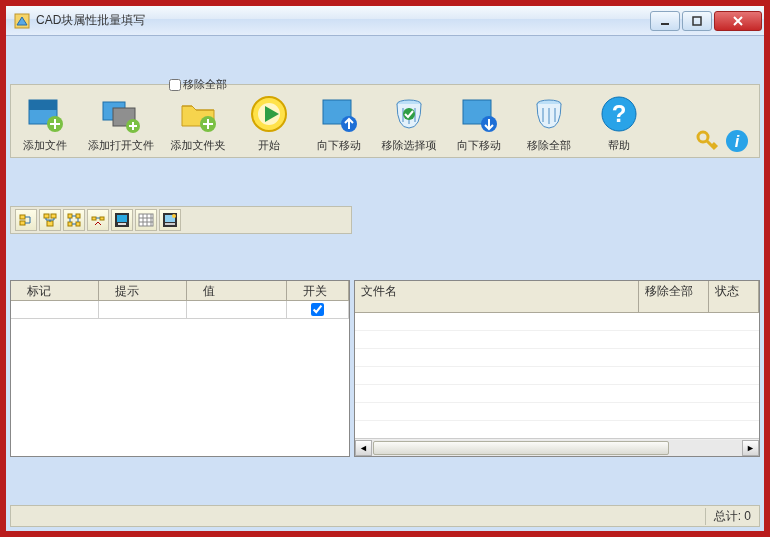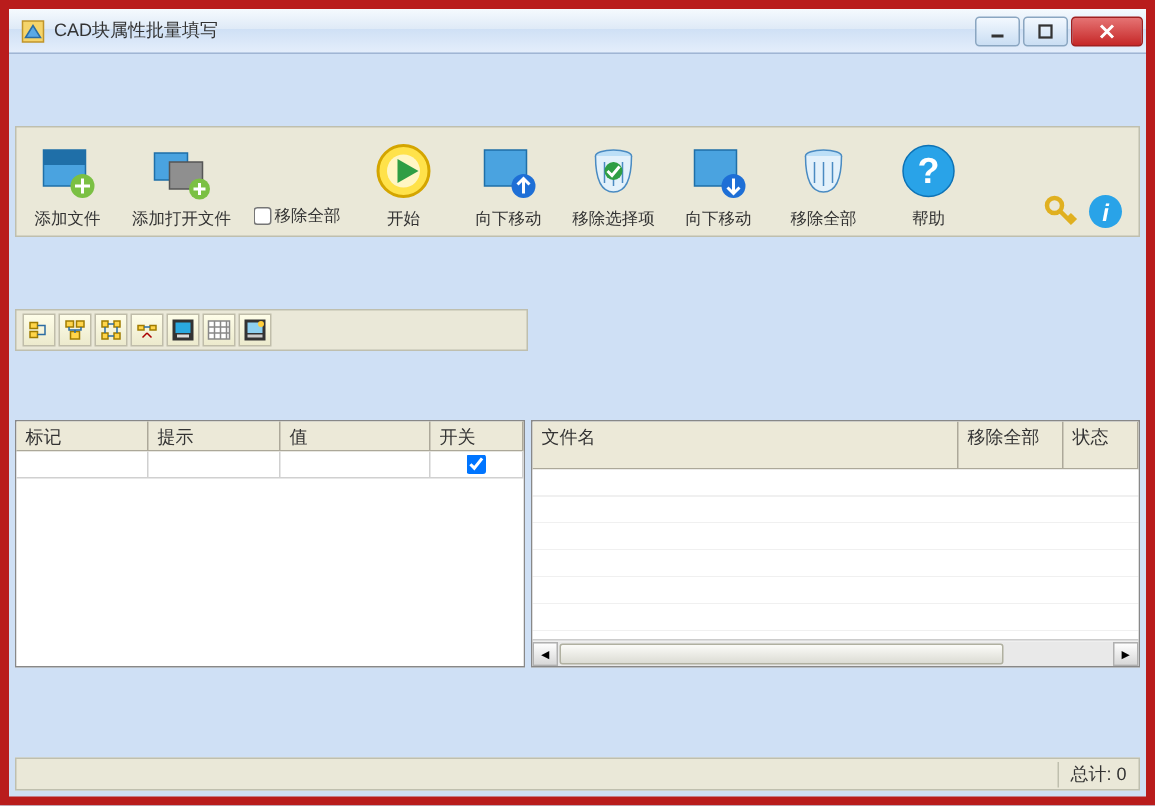--- a/index.html
+++ b/index.html
@@ -25,36 +25,36 @@
   .tb-right { display:flex; align-items:center; gap:6px; margin-right:4px; }
   .tb-right .ic { width:24px; height:24px; }
   
   .strip { background:#eae8d8; border:1px solid #bfbfae; margin:0 4px; padding:2px 4px; display:flex; align-items:center; gap:2px; width: 342px; }
   .strip .sbtn { width:22px; height:22px; border:1px solid #c0bdaa; background:linear-gradient(to bottom,#fefde8,#eceacd); display:flex; align-items:center; justify-content:center; cursor:pointer; }
   
   .main { flex:1; display:flex; gap:4px; padding:0 4px 4px 4px; margin-top:2px; overflow:hidden; }
   .left-pane { width: 340px; display:flex; flex-direction:column; }
   .left-grid { flex:1; background:#fff; border:1px solid #888; position:relative; }
   .lg-head { display:flex; background:#ece9d8; border-bottom:1px solid #aca899; height:20px; }
-  .lg-head .col { border-right:1px solid #aca899; padding:2px 6px; font-size:12px; color:#333; }
+  .lg-head .col { border-right:1px solid #aca899; padding:2px 16px; font-size:12px; color:#333; }
   .lg-body { position:relative; height:calc(100% - 20px); background:#fff; }
   .lg-row { display:flex; border-bottom:1px solid #d0d0d0; height:18px; align-items:center; }
   .lg-row .cell { border-right:1px solid #d0d0d0; height:100%; padding:0 4px; display:flex; align-items:center; }
   .lg-row .chk { display:flex; justify-content:center; }
   .right-pane { flex:1; display:flex; flex-direction:column; }
   .right-grid { flex:1; background:#fff; border:1px solid #888; overflow:hidden; display:flex; flex-direction:column; }
   .rg-head { display:flex; background:#ece9d8; border-bottom:1px solid #aca899; height:32px; }
   .rg-head .col { border-right:1px solid #aca899; padding:2px 6px; font-size:12px; color:#333; }
   .rg-body { flex:1; background:#fff; background-image: repeating-linear-gradient(to bottom, #fff 0, #fff 17px, #f0f0f0 17px, #f0f0f0 18px); }
   .hscroll { height:18px; background:#efefef; border-top:1px solid #ccc; display:flex; align-items:center; }
   .hscroll .arrow { width:17px; height:16px; background:linear-gradient(to bottom,#fefefe,#d8d8d8); border:1px solid #b0b0b0; display:flex; align-items:center; justify-content:center; font-size:9px; }
   .hscroll .track { flex:1; background:#e9e9e9; height:16px; position:relative; }
   .hscroll .thumb { position:absolute; left:0; top:0; height:14px; width:80%; margin:1px; background:linear-gradient(to bottom,#fbfbf8,#dcdcd4); border:1px solid #b0b0a0; border-radius:2px; }
   
-  .status { height:22px; background:#eae8d8; border-top:1px solid #bfbfae; margin:12px 4px 4px 4px; display:flex; align-items:center; justify-content:flex-end; padding:0 8px; gap:4px; font-size:12px; color:#333; border:1px solid #bfbfae; }
+  .status { height:22px; background:#eae8d8; border-top:1px solid #bfbfae; margin:0 4px 4px 4px; display:flex; align-items:center; justify-content:flex-end; padding:0 8px; gap:4px; font-size:12px; color:#333; border:1px solid #bfbfae; }
   .status .box { border-left:1px solid #bfbfae; padding-left:8px; }
 </style>
 </head>
 <body>
 
 <div class="window">
 
   <div class="titlebar">
     <span class="icon">
       <svg viewBox="0 0 16 16">
@@ -103,20 +103,31 @@
             <path d="M32 28 v8 M28 32 h8" stroke="#fff" stroke-width="2"></path>
           </svg>
       </span>
       <span class="lbl">添加打开文件</span>
     </div>
     <div class="tb-stack">
       <label class="include-sub">
         <input type="checkbox" style="">
         <span>移除全部</span>
       </label>
+      <div class="tb-item">
+        <span class="ic">
+          <svg viewBox="0 0 40 40">
+              <path d="M4 12 h10 l4 4 h18 v16 H4 Z" fill="#f6d44d" stroke="#c79a1d"></path>
+              <path d="M4 12 h10 l4 4 h18" fill="none" stroke="#c79a1d"></path>
+              <circle cx="30" cy="30" r="8" fill="#7bc043"></circle>
+              <path d="M30 25 v10 M25 30 h10" stroke="#fff" stroke-width="2"></path>
+            </svg>
+        </span>
+        <span class="lbl">添加文件夹</span>
+      </div>
     </div>
     <div class="tb-item">
       <span class="ic">
         <svg viewBox="0 0 40 40">
             <circle cx="20" cy="20" r="17" fill="#ffe24a" stroke="#d4a500" stroke-width="2"></circle>
             <circle cx="20" cy="20" r="11" fill="#fff6c4"></circle>
             <path d="M16 12 L30 20 L16 28 Z" fill="#2f9e44"></path>
           </svg>
       </span>
       <span class="lbl">开始</span>

